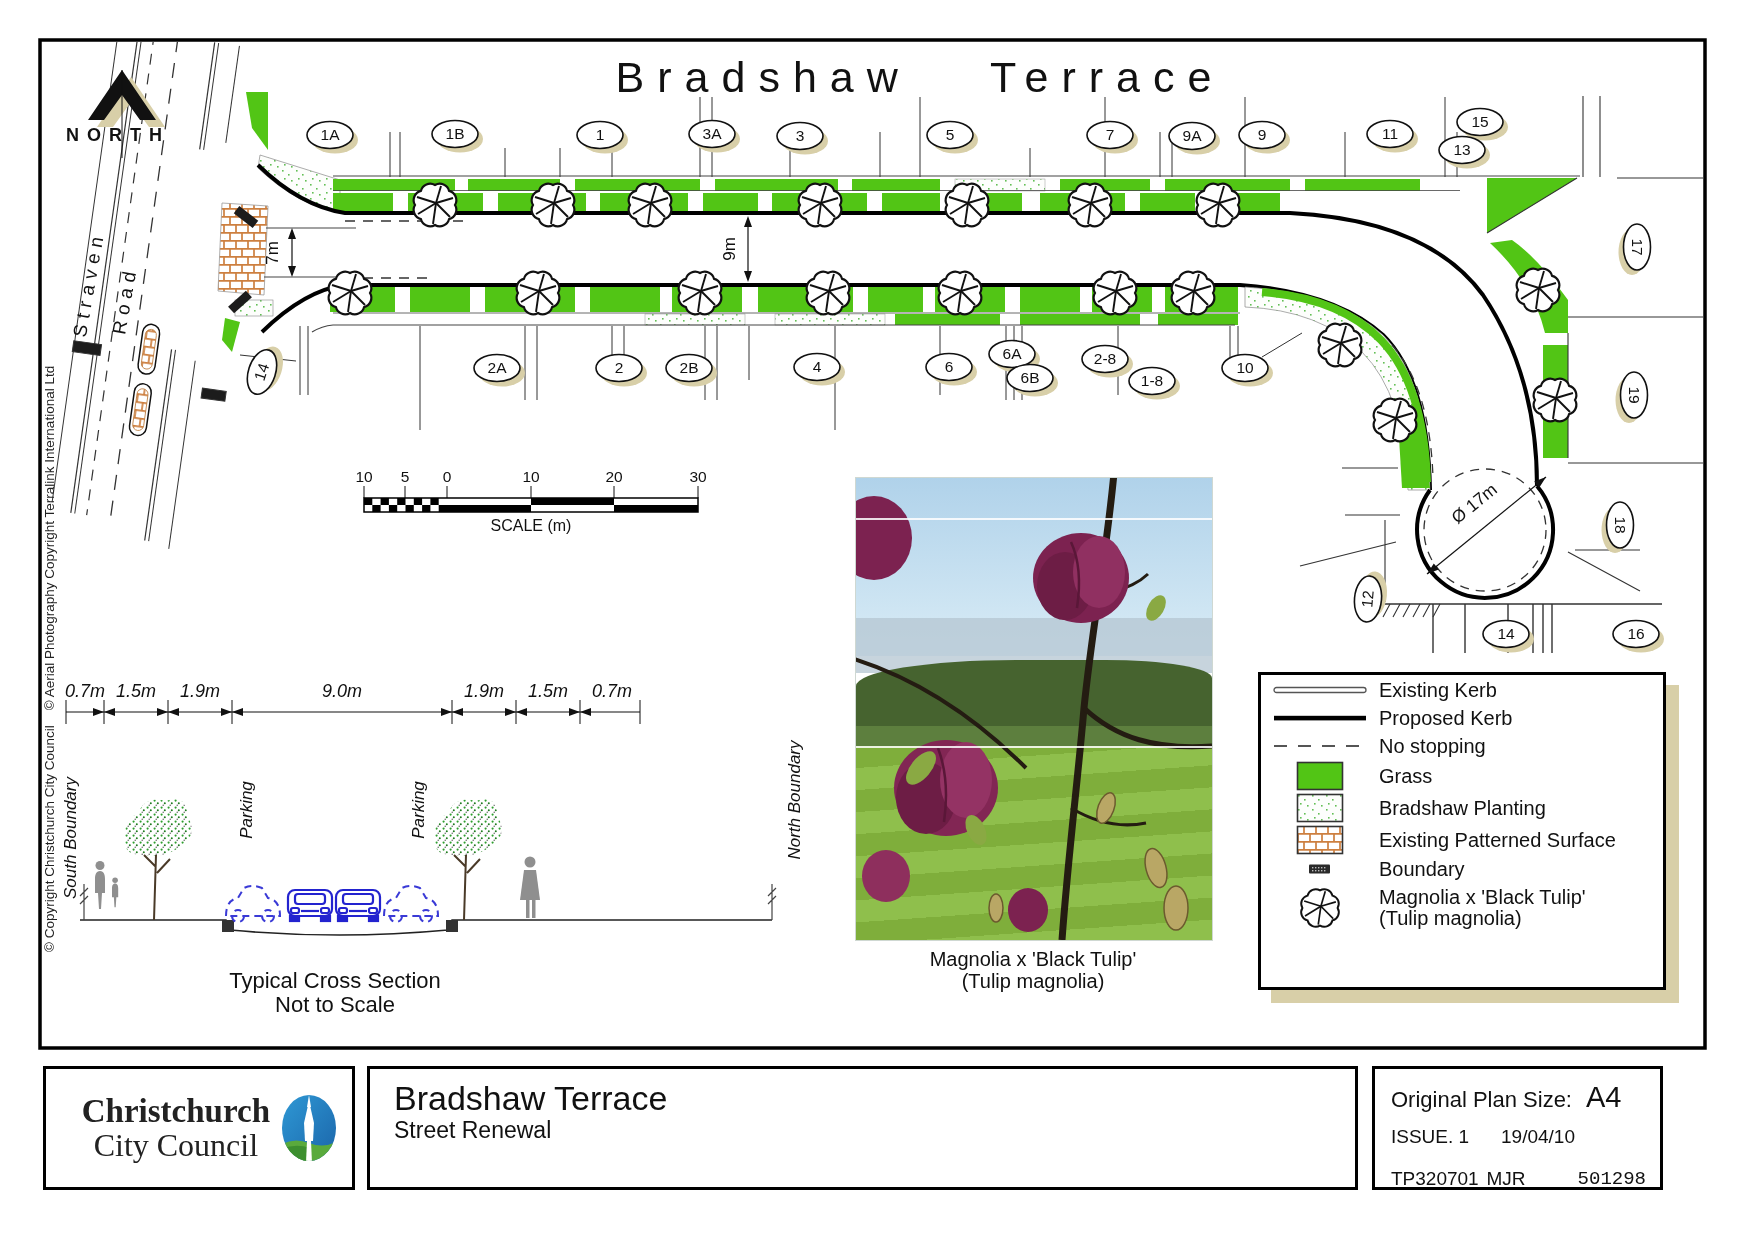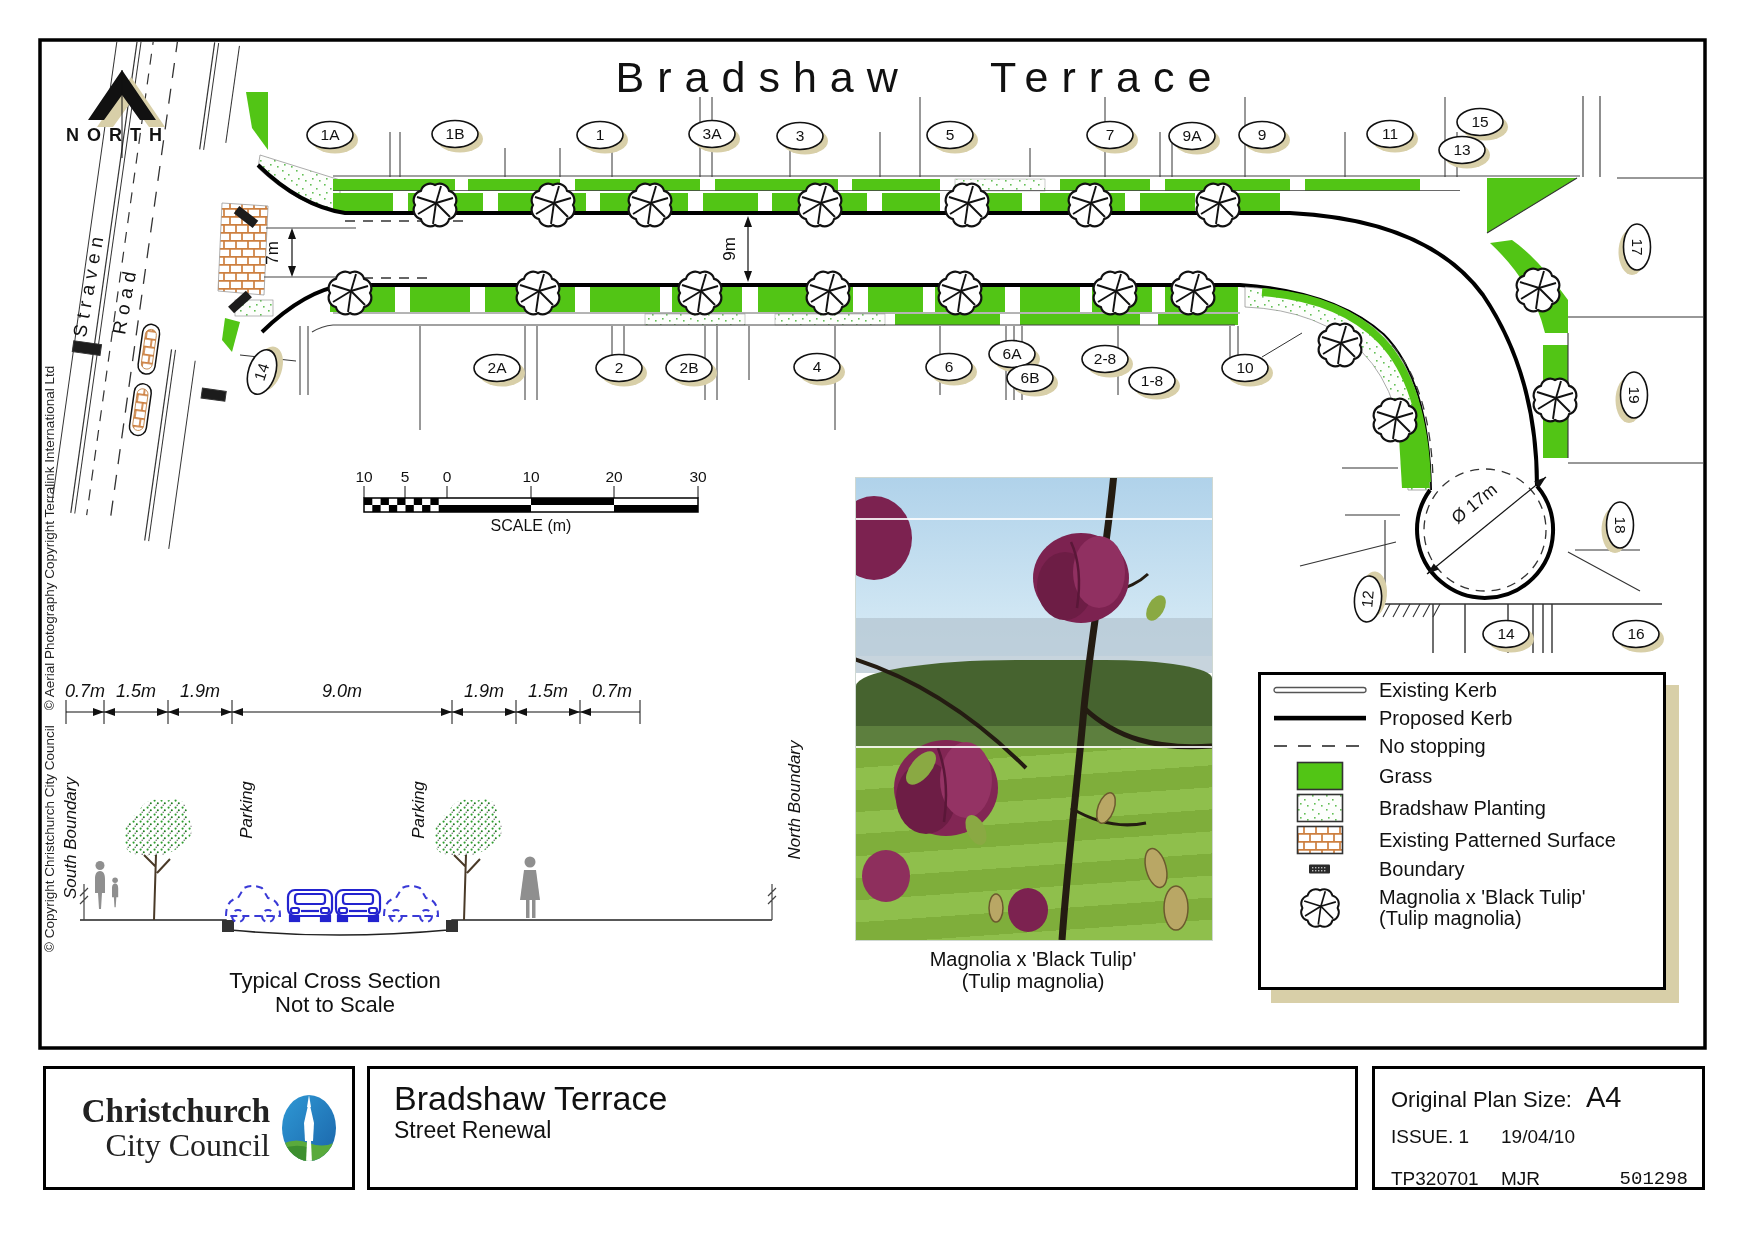--- a/index.html
+++ b/index.html
@@ -27,27 +27,27 @@
   .key-hd{height:38px;border-bottom:3px solid #000;display:flex;align-items:center;justify-content:center;
           font-size:26px;letter-spacing:18px;padding-left:18px;}
   .key-body{display:grid;grid-template-columns:118px 1fr;grid-auto-rows:min-content;
             align-items:center;padding-top:1px;row-gap:0;}
   .key-sym{display:flex;justify-content:center;align-items:center;}
   .key-lab{font-size:20px;line-height:21px;}
   .kr{display:contents;}
   
   .blk{position:absolute;background:#fff;border:3px solid #000;box-sizing:border-box;}
   .logo-box{left:43px;top:1066px;width:312px;height:124px;display:flex;align-items:center;justify-content:flex-end;gap:10px;padding-right:14px;}
-  .logo-txt{text-align:right;font-family:"Liberation Serif",serif;line-height:34px;color:#222;}
+  .logo-txt{text-align:center;font-family:"Liberation Serif",serif;line-height:34px;color:#222;}
   .logo-l1{font-size:33px;font-weight:bold;}
   .logo-l2{font-size:32px;}
   .title-box{left:367px;top:1066px;width:991px;height:124px;padding:10px 0 0 24px;}
   .tb-title{font-size:34px;line-height:38px;}
   .tb-sub{font-size:23px;line-height:27px;}
-  .size-box{left:1372px;top:1066px;width:333px;height:124px;padding:12px 14px 0 16px;}
+  .size-box{left:1372px;top:1066px;width:291px;height:124px;padding:12px 14px 0 16px;}
   .sb-r1{display:flex;align-items:baseline;gap:14px;font-size:22px;}
   .sb-a4{font-size:29px;}
   .sb-r2{display:flex;margin-top:12px;font-size:19px;}
   .sb-r3{display:flex;margin-top:20px;font-size:19px;justify-content:center;}
   .sb-c1{width:110px;} .sb-c2{width:105px;} .sb-c3{flex:1;text-align:right;font-family:Liberation Mono, monospace;}
   .copyright{position:absolute;left:42px;top:952px;transform:rotate(-90deg);transform-origin:0 0;
              white-space:pre;font-size:13.5px;color:#222;}
 </style>
 </head>
 <body>

